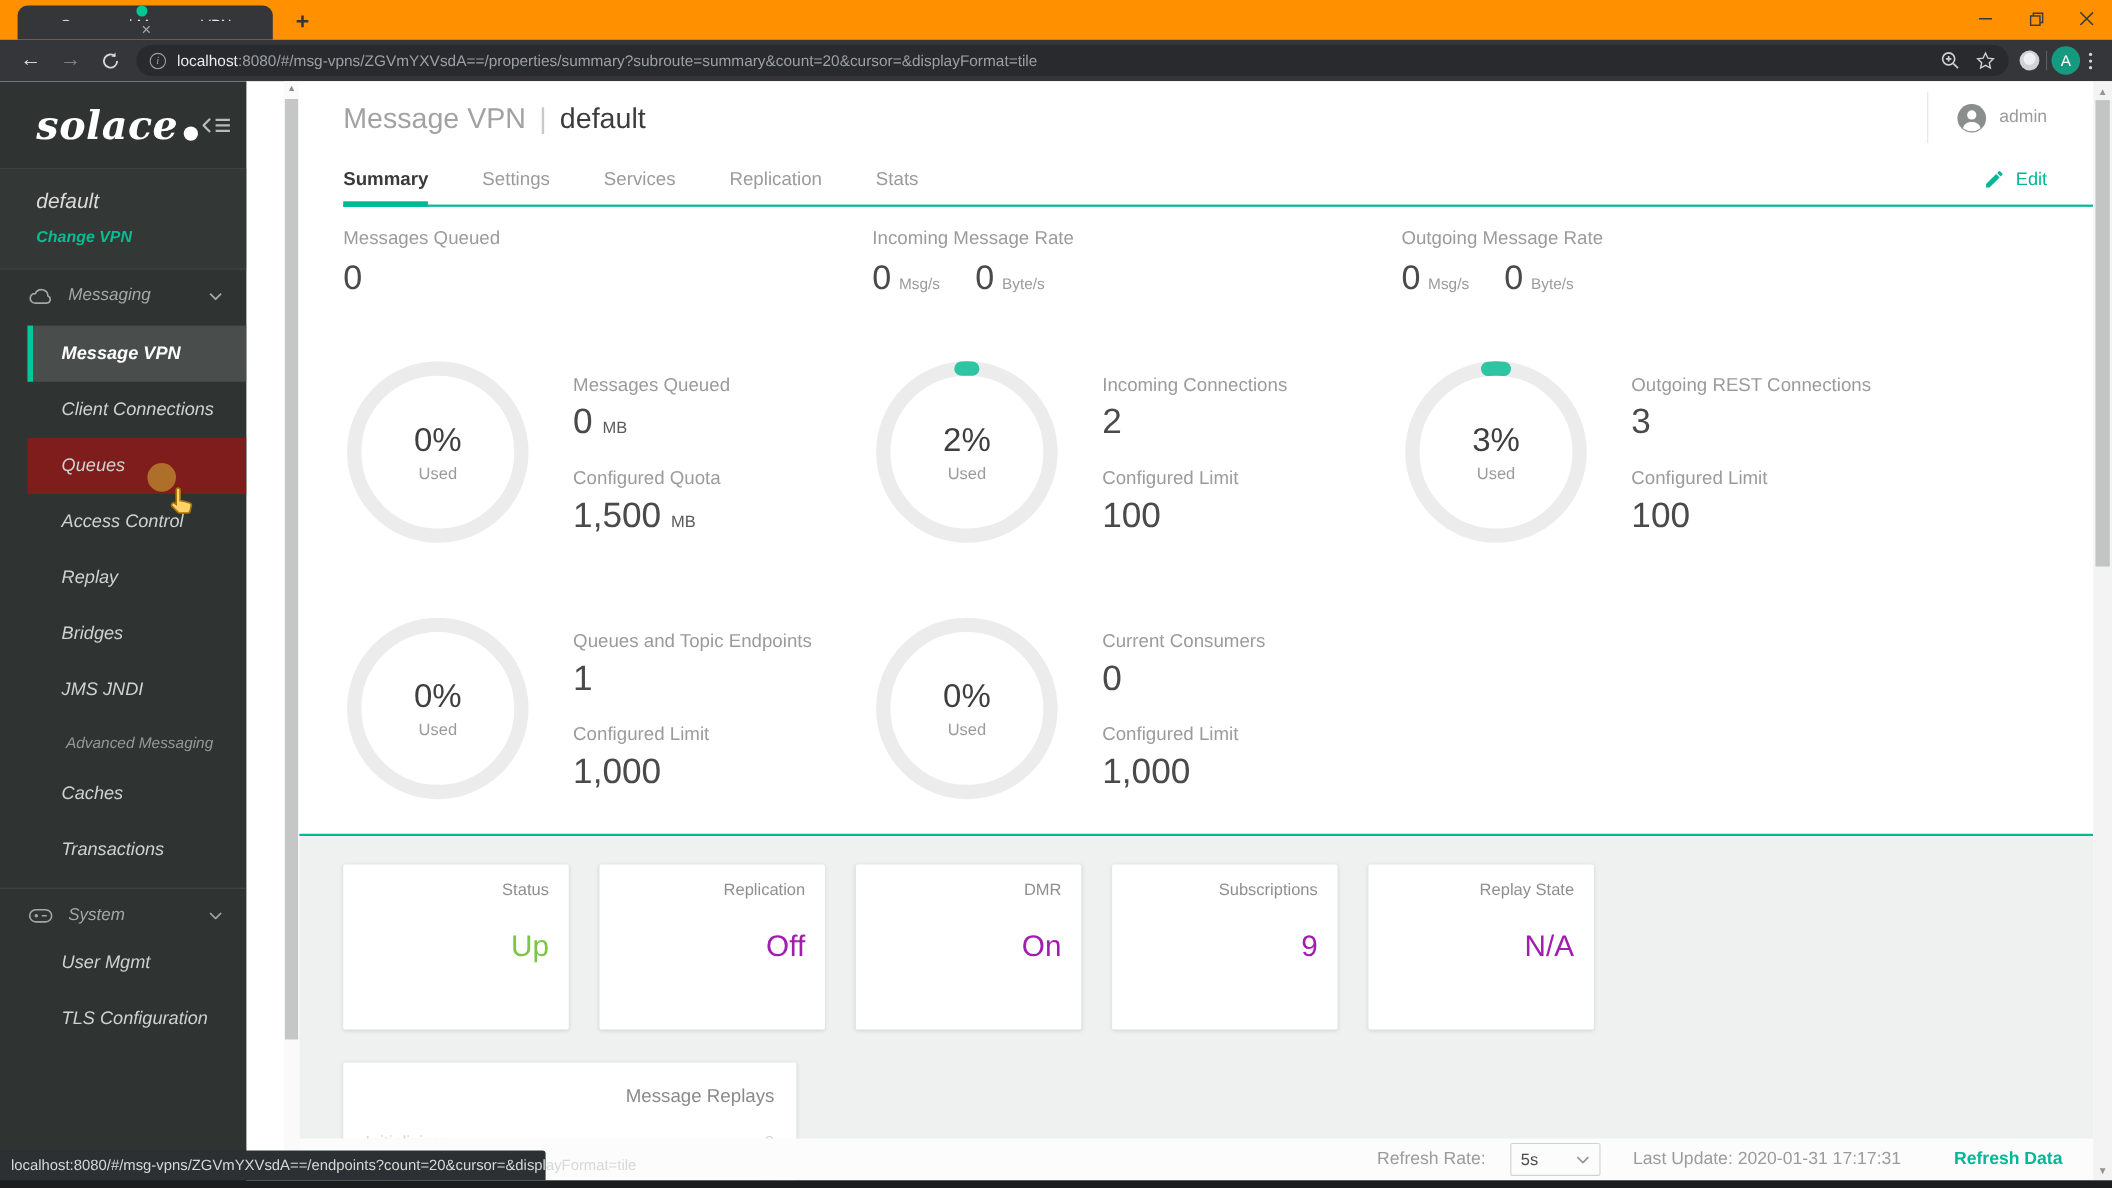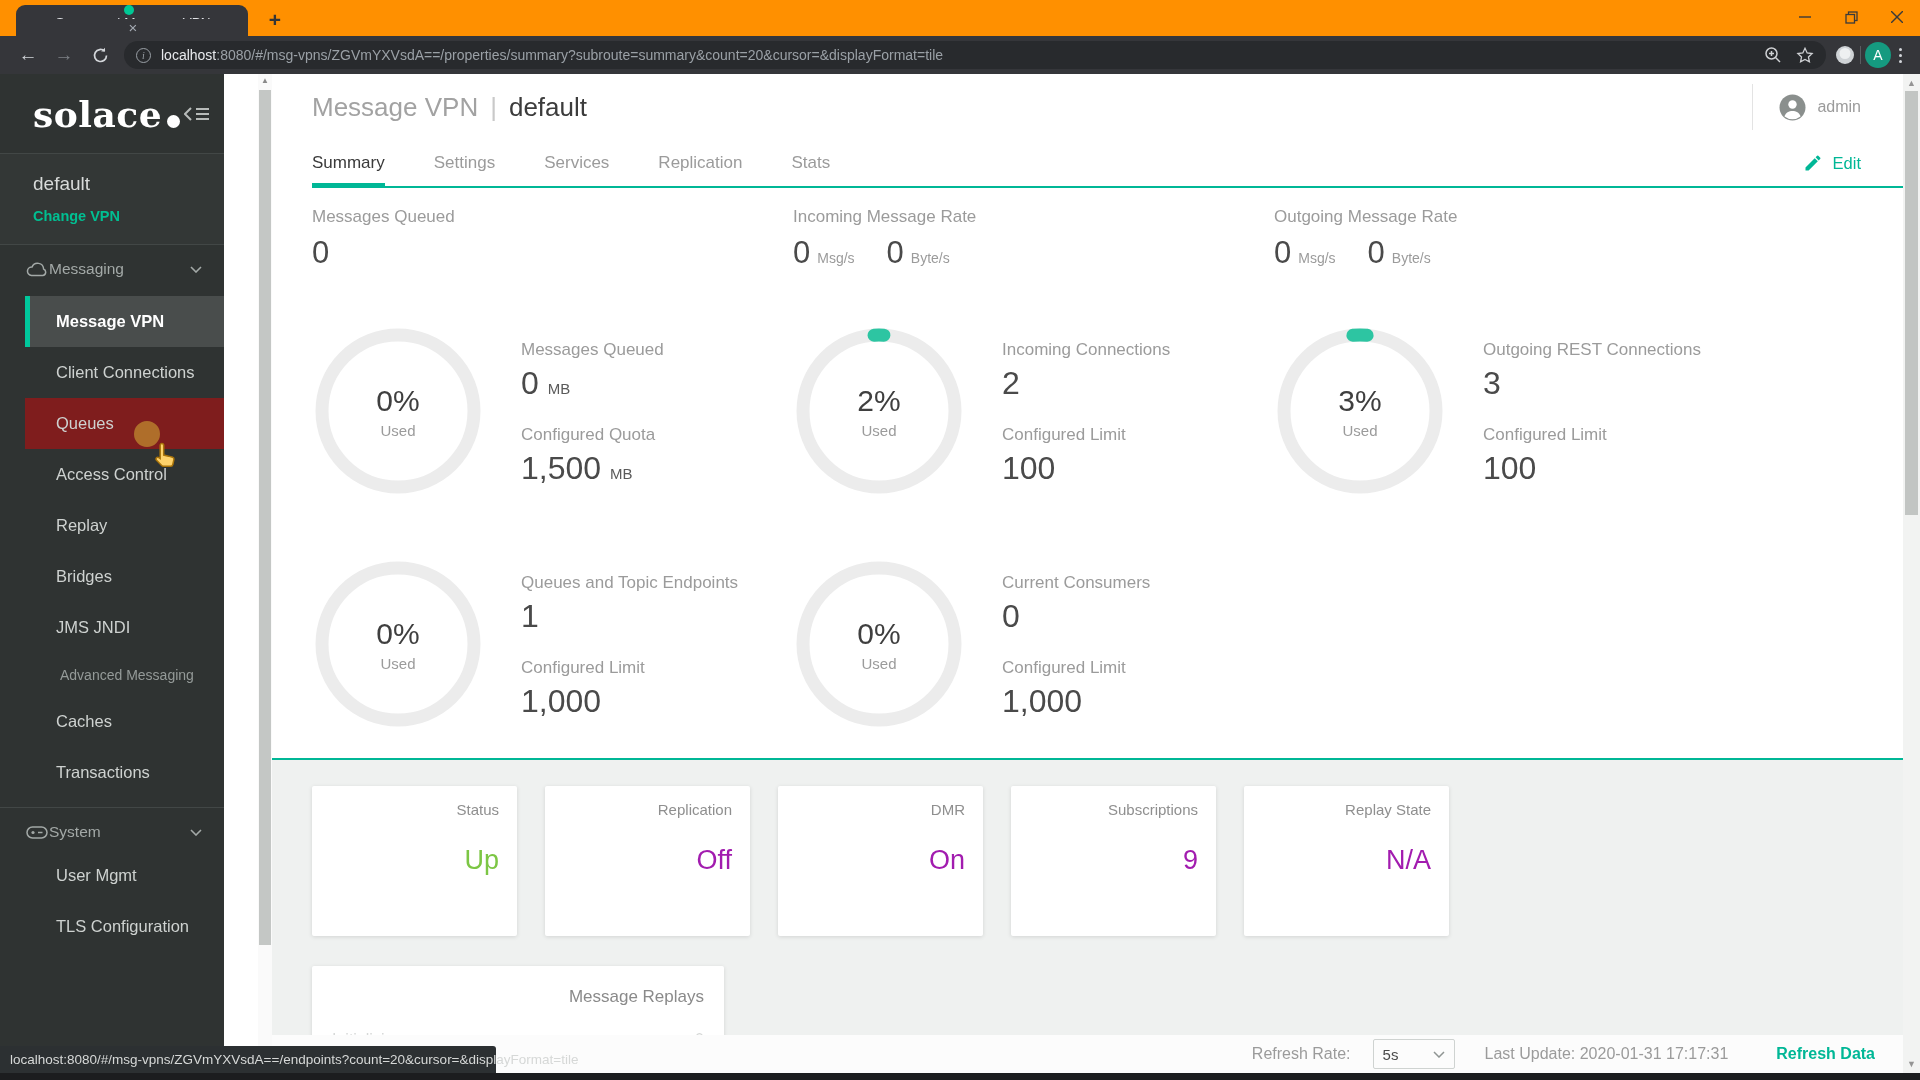--- a/index.html
+++ b/index.html
@@ -25,30 +25,30 @@
   .omni-right { margin-left:auto; display:flex; align-items:center; gap:14px; padding-left:10px; }
   .tb-sep { width:1px; height:18px; background:#5a5d61; margin:0 4px; }
   .avatar-a { width:26px; height:26px; border-radius:50%; background:#159a80; color:#fff; font-size:14px; display:flex; align-items:center; justify-content:center; }
   .kebab { display:flex; flex-direction:column; gap:3px; padding:0 8px; }
   .kebab i { width:3px; height:3px; border-radius:50%; background:#d3d6da; }
 
   
   .app { position:absolute; top:74px; left:0; right:0; bottom:0; background:#fff; }
 
   
-  .sidebar { position:absolute; left:0; top:0; width:224px; bottom:0; background:#2f3332; overflow:hidden; }
+  .sidebar { position:absolute; left:0; top:0; width:224px; bottom:0; background:#2f3332; overflow:hidden;font-style:italic; }
   .logo-row { height:79px; display:flex; align-items:center; padding:0 14px 0 33px; }
   .logo-text { font-family:"DejaVu Serif",serif; font-weight:bold; font-size:36px; color:#fff; letter-spacing:.5px; }
   .logo-dot { width:13px; height:13px; background:#fff; border-radius:50%; margin:16px 0 0 5px; }
   .collapse { margin-left:auto; }
   .sb-divider { height:1px; background:#424746; }
   .vpn-box { padding:19px 0 20px 33px; background:#333736; }
   .vpn-name { color:#d8dbda; font-size:19px; }
   .vpn-change { color:#00bf92; font-size:14.5px; font-weight:bold; margin-top:13px; }
-  .section-row { display:flex; align-items:center; gap:1px; padding:15px 22px 9px 26px; color:#a3a9a7; font-size:15.5px; }
+  .section-row { display:flex; align-items:center; gap:14px; padding:15px 22px 9px 26px; color:#a3a9a7; font-size:15.5px; }
   .section-row .chev { margin-left:auto; }
   .nav-list { padding-top:9px; }
   .nav-item { height:51px; margin-left:25px; display:flex; align-items:center; padding-left:31px; font-size:16.5px; color:#ced2d0; position:relative; }
   .nav-item.active { background:#494d4c; color:#fff; font-weight:bold; padding-left:26px; border-left:5px solid #00c89c; }
   .nav-item.hovered { background:#7f1d1d; }
   .nav-sub { height:43px; font-size:14px; color:#949a98; padding-left:35px; }
   .sys-divider { margin:9px 0 0 0; }
 
   
   .click-ring { position:absolute; left:134px; top:347px; width:26px; height:26px; border:13px solid #b3752b; border-radius:50%; opacity:.92; z-index:5; }
@@ -68,21 +68,21 @@
   .upper { height:684px; overflow:hidden; position:relative; }
   .page-header { height:66px; display:flex; align-items:center; padding-left:40px; }
   .ph-prefix { font-size:26px; color:#a2a2a2; }
   .ph-sep { font-size:26px; color:#c9c9c9; margin:0 12px; font-weight:lighter; }
   .ph-title { font-size:26px; color:#3c3c3c; }
   .user-box { margin-left:auto; height:46px; display:flex; align-items:center; gap:11px; border-left:1px solid #e3e3e3; padding:0 42px 0 26px; }
   .user-name { font-size:16px; color:#9b9b9b; }
 
   .tabbar { margin-left:40px; height:48px; display:flex; align-items:center; border-bottom:2px solid #00b796; position:relative; }
   .tab-item { height:100%; display:flex; align-items:center; margin-right:49px; font-size:17px; color:#9b9b9b; position:relative; }
-  .tab-item.active { color:#3a3a3a; font-weight:normal; }
+  .tab-item.active { color:#3a3a3a; font-weight:bold; }
   .tab-item.active::after { content:""; position:absolute; left:0; right:0; bottom:-2px; height:5px; background:#00b796; }
   .edit-btn { margin-left:auto; margin-right:42px; display:flex; align-items:center; gap:10px; color:#00b796; font-size:16.5px; }
 
   .metrics { display:grid; grid-template-columns:481px 481px 481px; padding:19px 0 0 40px; height:110px; }
   .m-label { font-size:17px; color:#9b9b9b; }
   .m-vals { display:flex; align-items:baseline; margin-top:8px; gap:32px; }
   .m-val { font-size:31px; color:#4a4a4a; }
   .m-unit { font-size:14px; color:#9b9b9b; margin-left:7px; }
 
   .gauges-row { display:grid; grid-template-columns:481px 481px 481px; padding-left:40px; }

